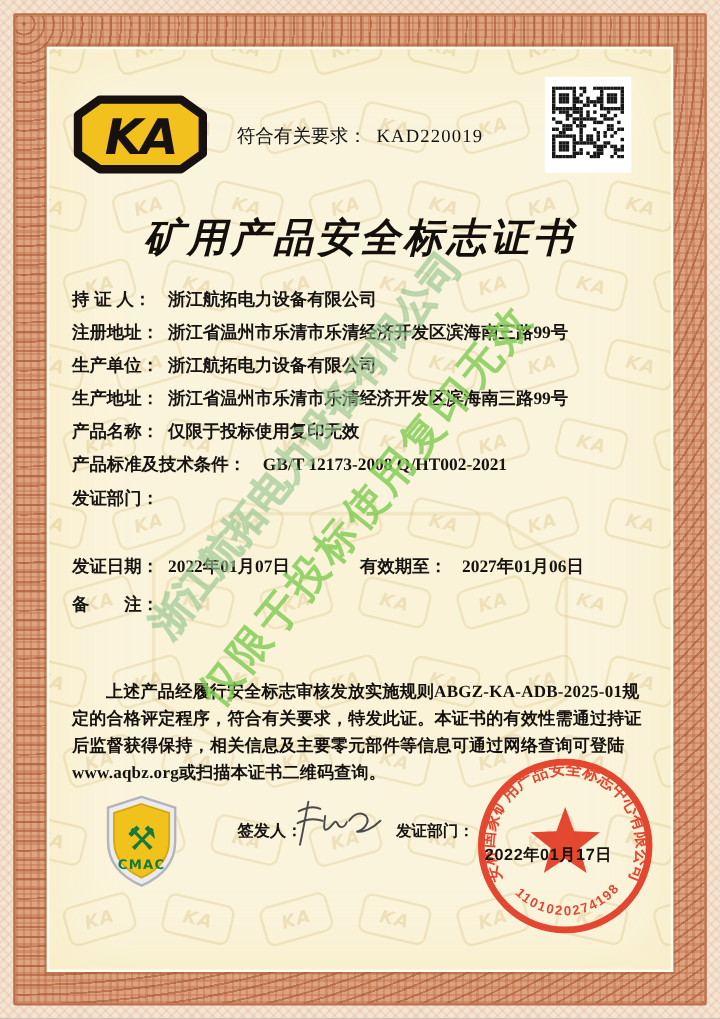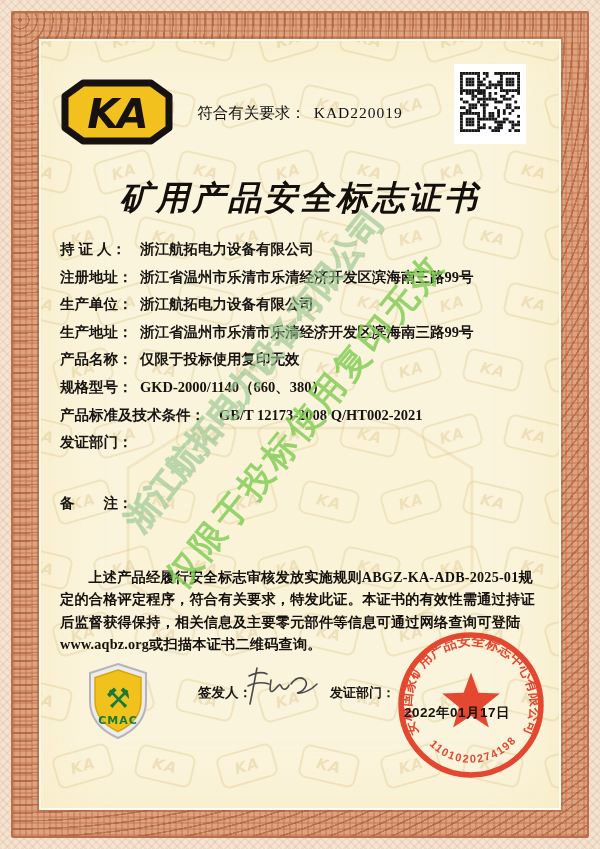--- a/index.html
+++ b/index.html
@@ -443,32 +443,34 @@
         </div>
       <div class="row">
           <span class="lb">生产地址：</span>
           <span class="vl">浙江省温州市乐清市乐清经济开发区滨海南三路99号</span>
         </div>
       <div class="row">
           <span class="lb">产品名称：</span>
           <span class="vl">仅限于投标使用复印无效</span>
         </div>
       <div class="row">
-          <span class="lb">规格型号：</span>
-          <span class="vl">GKD-2000/1140（660、380）</span>
-        </div>
-      <div class="row">
           <span class="lb wide">产品标准及技术条件：</span>
           <span class="vl">GB/T 12173-2008 Q/HT002-2021</span>
         </div>
       <div class="row">
           <span class="lb">发证部门：</span>
         </div>
     </div>
 
+    <div class="dates">
+      <span class="lb">发证日期：</span>
+      <span class="vl">2022年01月07日</span>
+      <span class="lb2">有效期至：</span>
+      <span class="vl2">2027年01月06日</span>
+    </div>
 
     <div class="remark">备　　注：</div>
 
     <div class="statement">上述产品经履行安全标志审核发放实施规则ABGZ-KA-ADB-2025-01规定的合格评定程序，符合有关要求，特发此证。本证书的有效性需通过持证后监督获得保持，相关信息及主要零元部件等信息可通过网络查询可登陆www.aqbz.org或扫描本证书二维码查询。</div>
 
     <svg class="cmac" width="64" height="78" viewBox="0 0 64 78">
       <path d="M32 2 L60 11 V39 C60 58 48 69 32 76 C16 69 4 58 4 39 V11 Z" fill="#ECECEC" stroke="#B4B4BA" stroke-width="2"></path>
       <path d="M32 8 L55 15.5 V38.5 C55 54 45 63.5 32 69.5 C19 63.5 9 54 9 38.5 V15.5 Z" fill="#F1C21B" stroke="#D7A60B" stroke-width="1.5"></path>
       <text x="32" y="46" text-anchor="middle" font-size="28" fill="#157A3A">⚒</text>
       <text x="32" y="62" text-anchor="middle" font-family="DejaVu Sans, sans-serif" font-weight="bold" font-size="11" letter-spacing="1" fill="#157A3A">CMAC</text>

